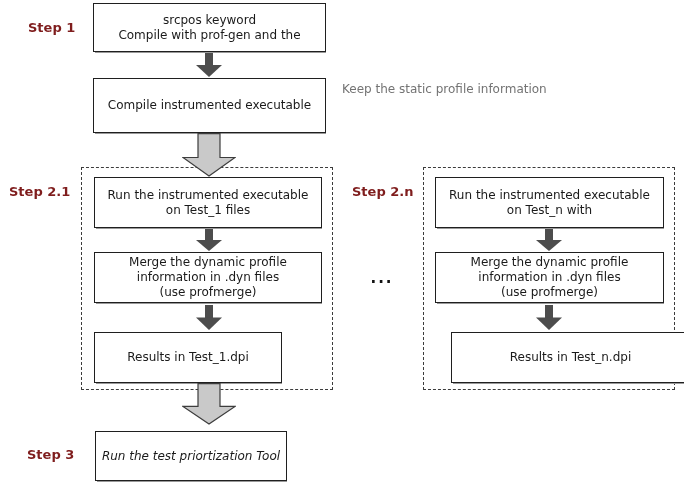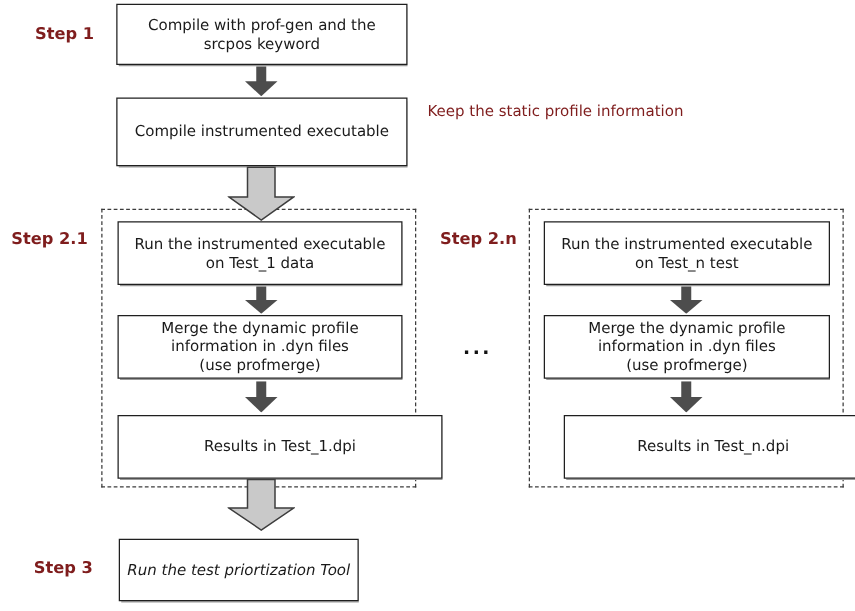--- a/index.html
+++ b/index.html
@@ -38,21 +38,21 @@
   .dashed {
     position: absolute;
     box-sizing: border-box;
     border: 1px dashed #3c3c3c;
     background: transparent;
     z-index: 1;
   }
   .note {
     position: absolute;
     line-height: 16px;
-    color: #7f1d1d;
+    color: #737373;
     z-index: 2;
   }
   .note .ln { display: block; }
   .arr { position: absolute; z-index: 2; width: 30px; }
   .arr .fill { fill: #4d4d4d; stroke: none; }
   .bigarr { position: absolute; z-index: 4; width: 54px; }
   .bigarr polygon { fill: #c9c9c9; stroke: #3d3d3d; stroke-width: 1.2; }
   .dots {
     position: absolute;
     font-weight: bold;
@@ -63,22 +63,22 @@
   }
 </style>
 </head>
 <body>
 
 <div class="canvas">
 
   <div class="steplabel" style="left:28px; top:20px;">Step 1</div>
 
   <div class="box" style="left:93px; top:3px; width:233px; height:49px;">
+    <span class="ln">srcpos keyword</span>
     <span class="ln">Compile with prof-gen and the</span>
-    <span class="ln">srcpos keyword</span>
   </div>
 
   <svg class="arr" style="left:194px; top:53px; height:24px;" viewBox="0 0 30 24" preserveAspectRatio="none">
     <rect class="fill" x="11" y="0" width="8" height="13"></rect>
     <polygon class="fill" points="2,12 28,12 15,24"></polygon>
   </svg>
 
   <div class="box" style="left:93px; top:78px; width:233px; height:55px;">
     <span class="ln">Compile instrumented executable</span>
   </div>
@@ -90,52 +90,52 @@
   <svg class="bigarr" style="left:182px; top:133px; height:44px;" viewBox="0 0 54 44" preserveAspectRatio="none">
     <polygon points="16,0.7 38,0.7 38,24.5 53,24.5 27,43 1,24.5 16,24.5"></polygon>
   </svg>
 
   <div class="dashed" style="left:81px; top:167px; width:252px; height:223px;"></div>
 
   <div class="steplabel" style="left:9px; top:184px;">Step 2.1</div>
 
   <div class="box" style="left:94px; top:177px; width:228px; height:51px;">
     <span class="ln">Run the instrumented executable</span>
-    <span class="ln">on Test_1 data</span>
+    <span class="ln">on Test_1 files</span>
   </div>
 
   <svg class="arr" style="left:194px; top:229px; height:22px;" viewBox="0 0 30 24" preserveAspectRatio="none">
     <rect class="fill" x="11" y="0" width="8" height="13"></rect>
     <polygon class="fill" points="2,12 28,12 15,24"></polygon>
   </svg>
 
   <div class="box" style="left:94px; top:252px; width:228px; height:51px;">
     <span class="ln">Merge the dynamic profile</span>
     <span class="ln">information in .dyn files</span>
     <span class="ln">(use profmerge)</span>
   </div>
 
   <svg class="arr" style="left:194px; top:305px; height:25px;" viewBox="0 0 30 24" preserveAspectRatio="none">
     <rect class="fill" x="11" y="0" width="8" height="13"></rect>
     <polygon class="fill" points="2,12 28,12 15,24"></polygon>
   </svg>
 
-  <div class="box" style="left:94px; top:332px; width:260px; height:51px;">
+  <div class="box" style="left:94px; top:332px; width:188px; height:51px;">
     <span class="ln">Results in Test_1.dpi</span>
   </div>
 
   <div class="dots" style="left:368px; top:269px; width:28px; text-align:center;">...</div>
 
   <div class="steplabel" style="left:352px; top:184px;">Step 2.n</div>
 
   <div class="dashed" style="left:423px; top:167px; width:252px; height:223px;"></div>
 
   <div class="box" style="left:435px; top:177px; width:229px; height:51px;">
     <span class="ln">Run the instrumented executable</span>
-    <span class="ln">on Test_n test</span>
+    <span class="ln">on Test_n with</span>
   </div>
 
   <svg class="arr" style="left:534px; top:229px; height:22px;" viewBox="0 0 30 24" preserveAspectRatio="none">
     <rect class="fill" x="11" y="0" width="8" height="13"></rect>
     <polygon class="fill" points="2,12 28,12 15,24"></polygon>
   </svg>
 
   <div class="box" style="left:435px; top:252px; width:229px; height:51px;">
     <span class="ln">Merge the dynamic profile</span>
     <span class="ln">information in .dyn files</span>

